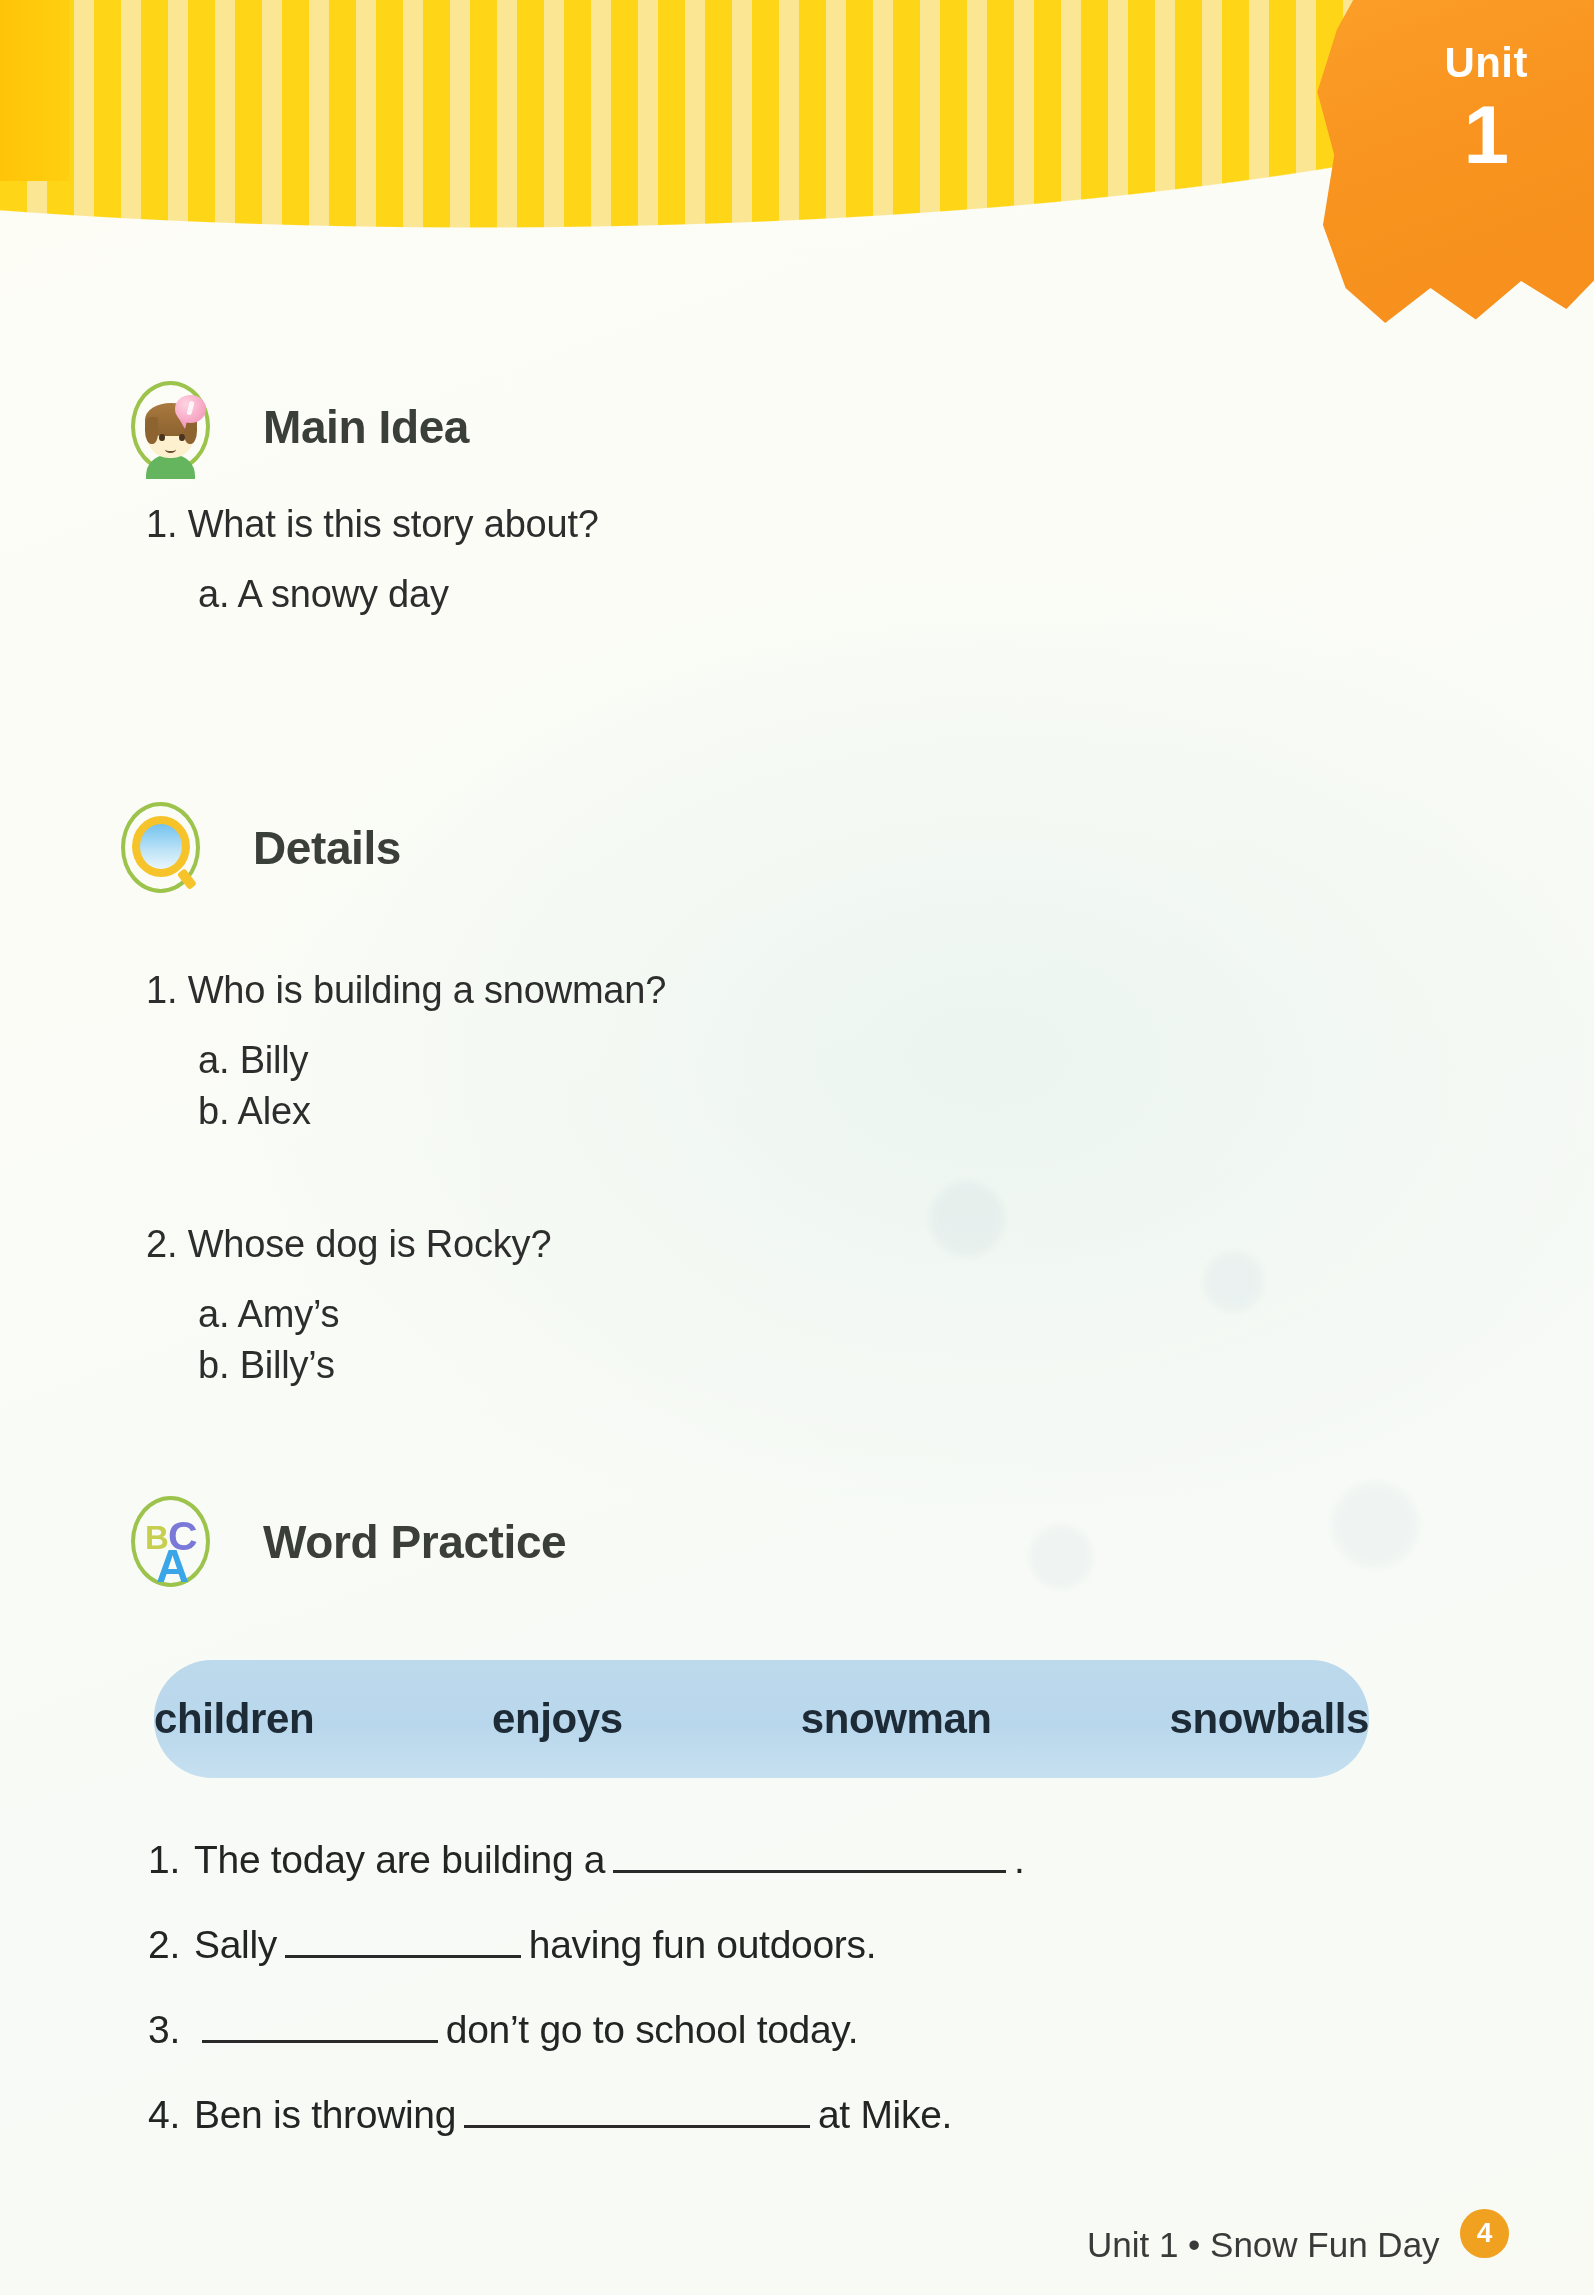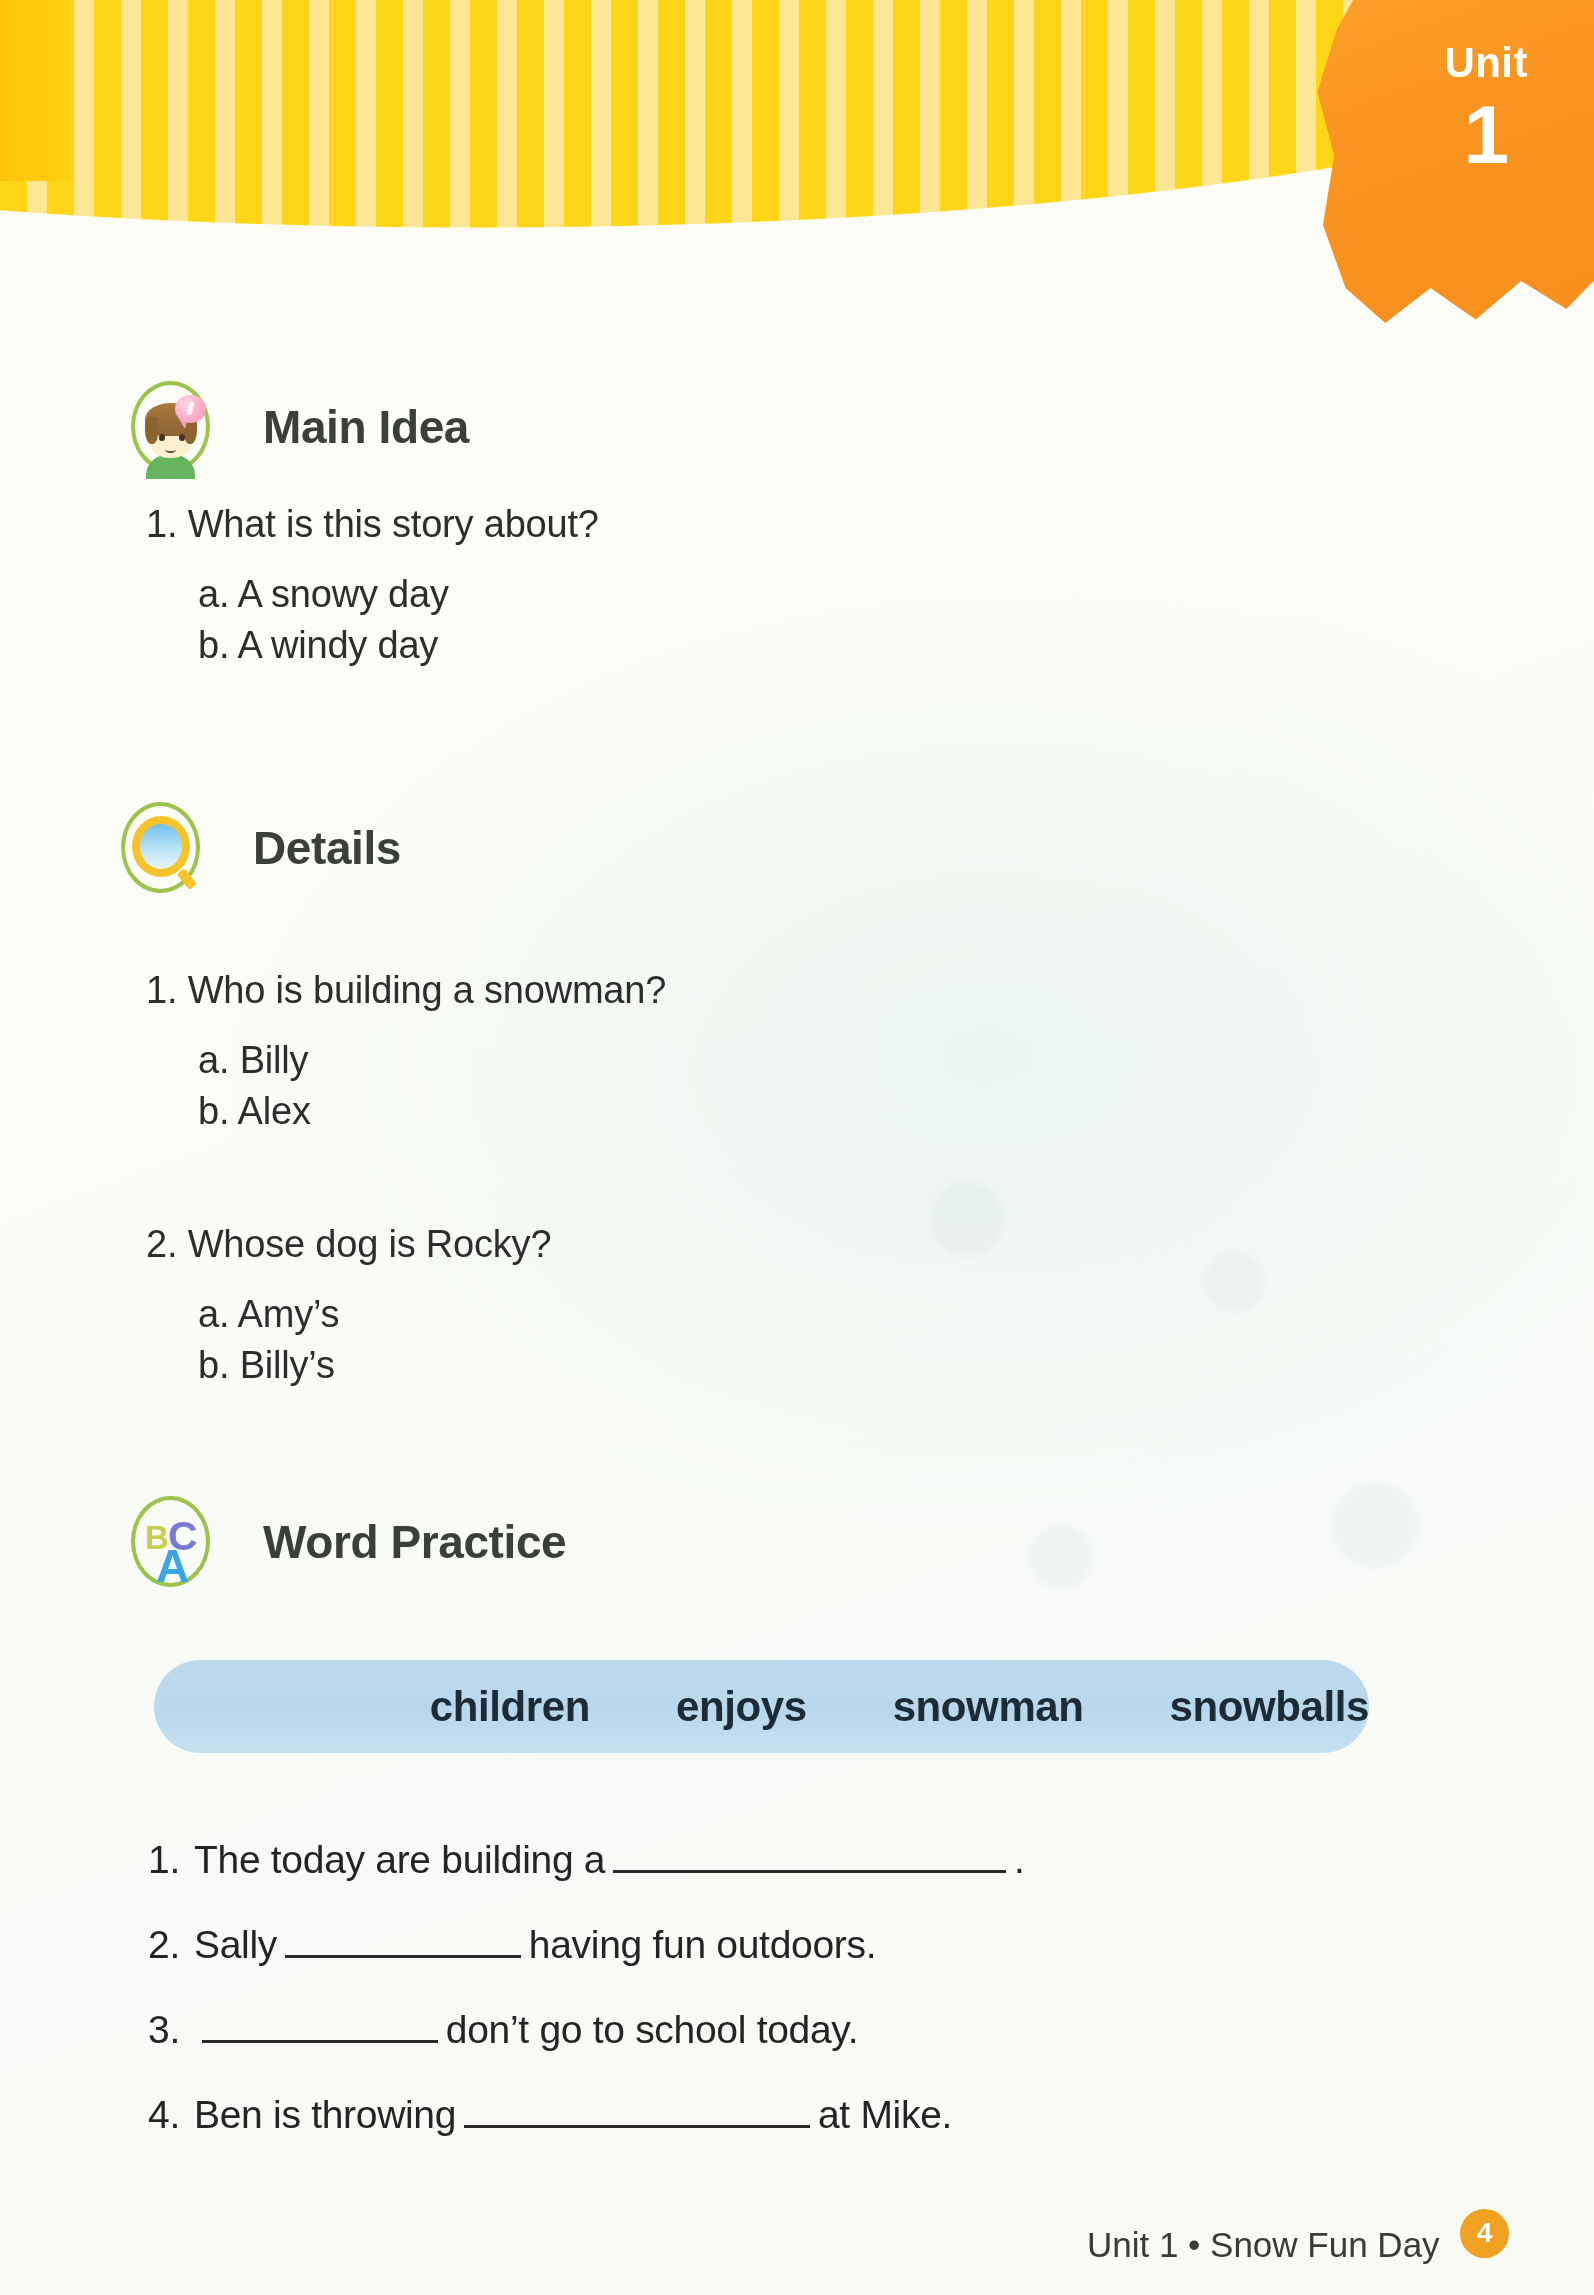--- a/index.html
+++ b/index.html
@@ -258,27 +258,27 @@
     margin-left: 52px;
     letter-spacing: -0.2px;
   }
 
   
   .wordbank {
     position: absolute;
     left: 154px;
     top: 1660px;
     width: 1215px;
-    height: 93px;
+    height: 118px;
     background: linear-gradient(180deg, #bdd9ec 0%, #b9d7ec 55%, #c6e0f0 100%);
     border-radius: 58px;
     display: flex;
     align-items: center;
-    justify-content: flex-end;
-    gap: 86px;
+    justify-content: space-between;
+    gap: 57px;
   }
   .wb-word {
     font-size: 42px;
     font-weight: bold;
     color: #1d2b36;
     letter-spacing: -0.4px;
   }
 
   
   .fill-list { position: absolute; left: 148px; top: 1832px; }
@@ -367,24 +367,20 @@
 
   <div class="qblock" style="left:146px; top:503px;">
     <div class="q-line">
       <span class="q-num">1.</span>
       <span>What is this story about?</span>
     </div>
     <div class="q-opt" style="margin-top:27px;">
       <span>a.</span>
       <span>A snowy day</span>
     </div>
-    <div class="q-opt" style="margin-top:7.9px;">
-      <span>b.</span>
-      <span>A windy day</span>
-    </div>
   </div>
 
   <div class="section-head" style="left:116px; top:797px;">
     <div class="sec-icon">
       <div class="ring"></div>
       <div class="mag-handle"></div>
       <div class="mag-ring"></div>
     </div>
     <div class="sec-title">Details</div>
   </div>

